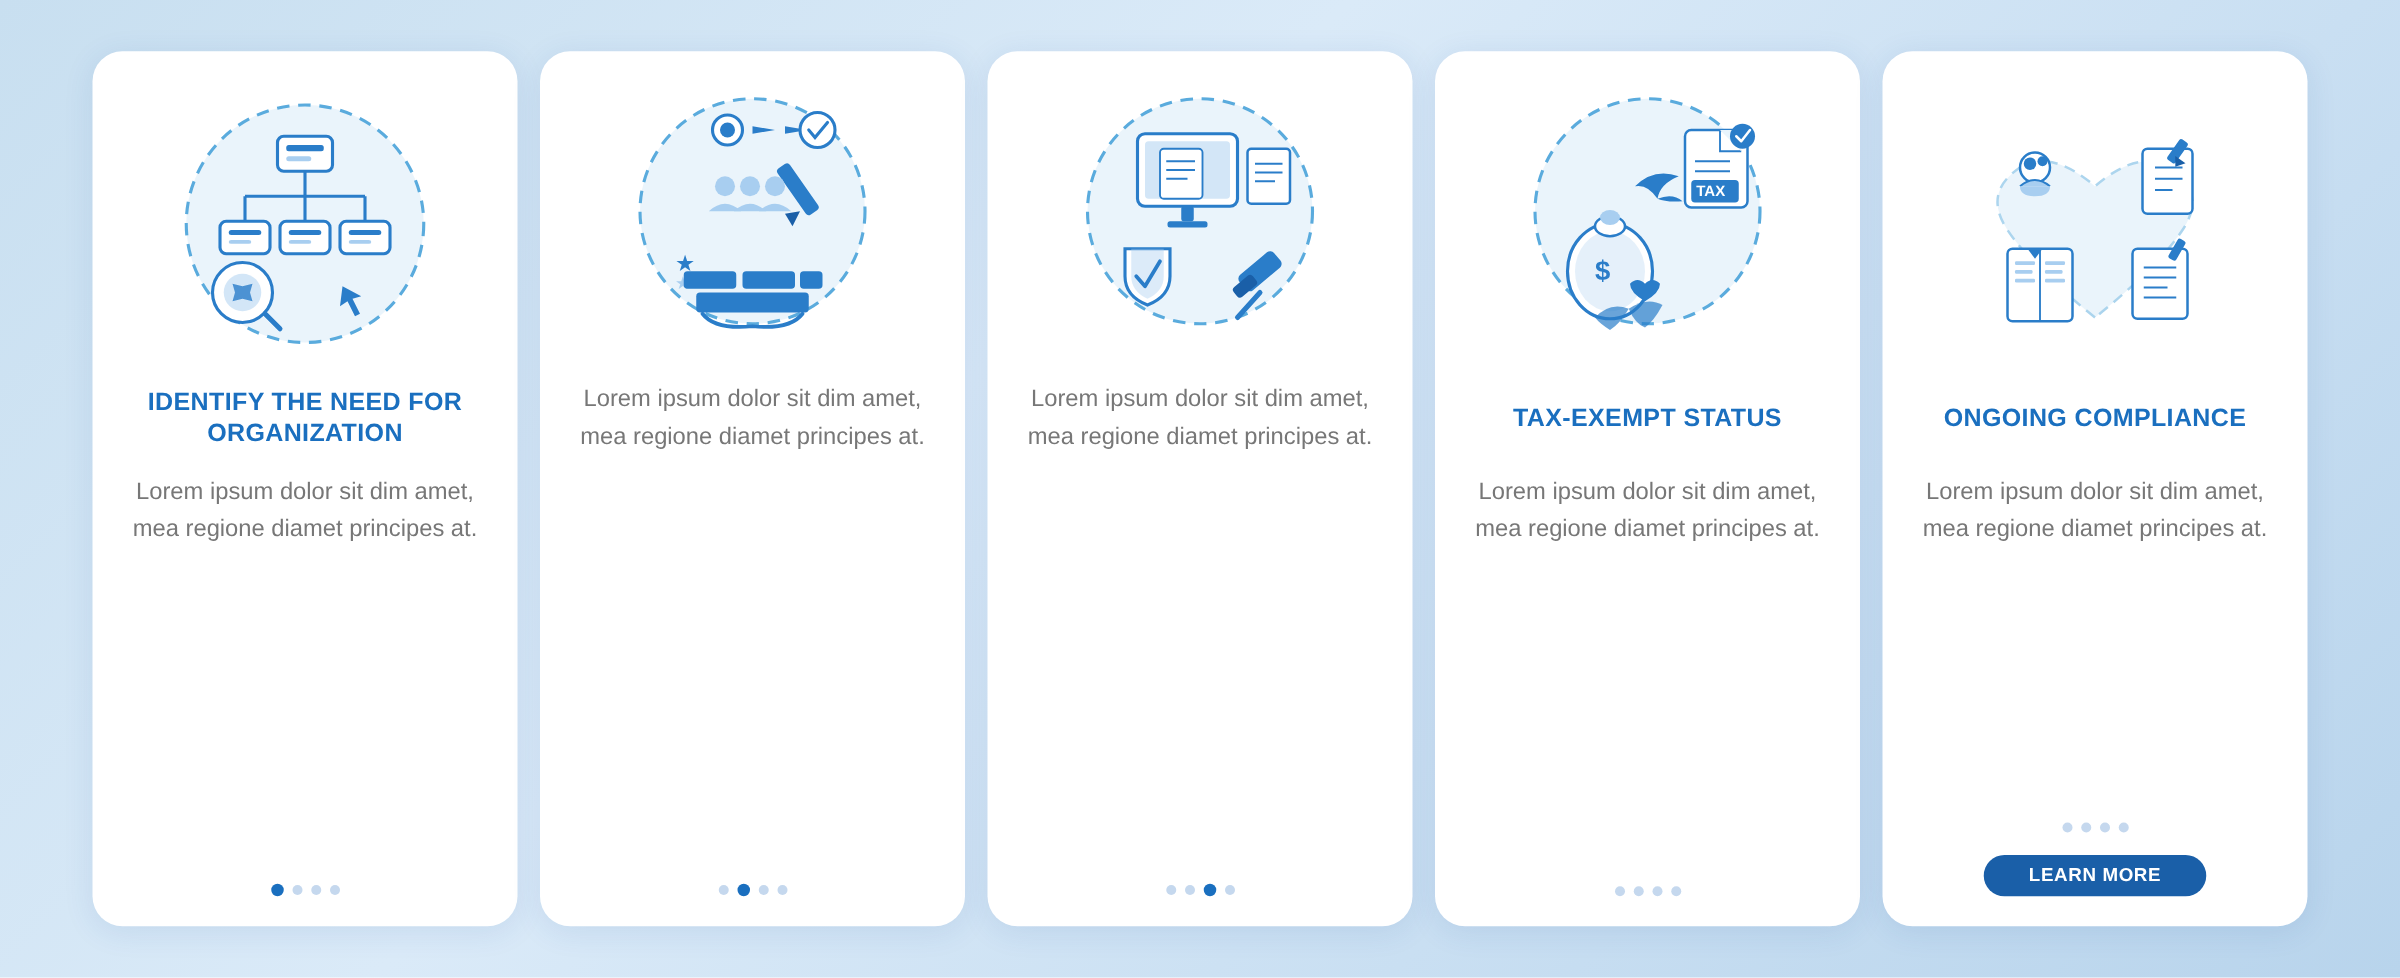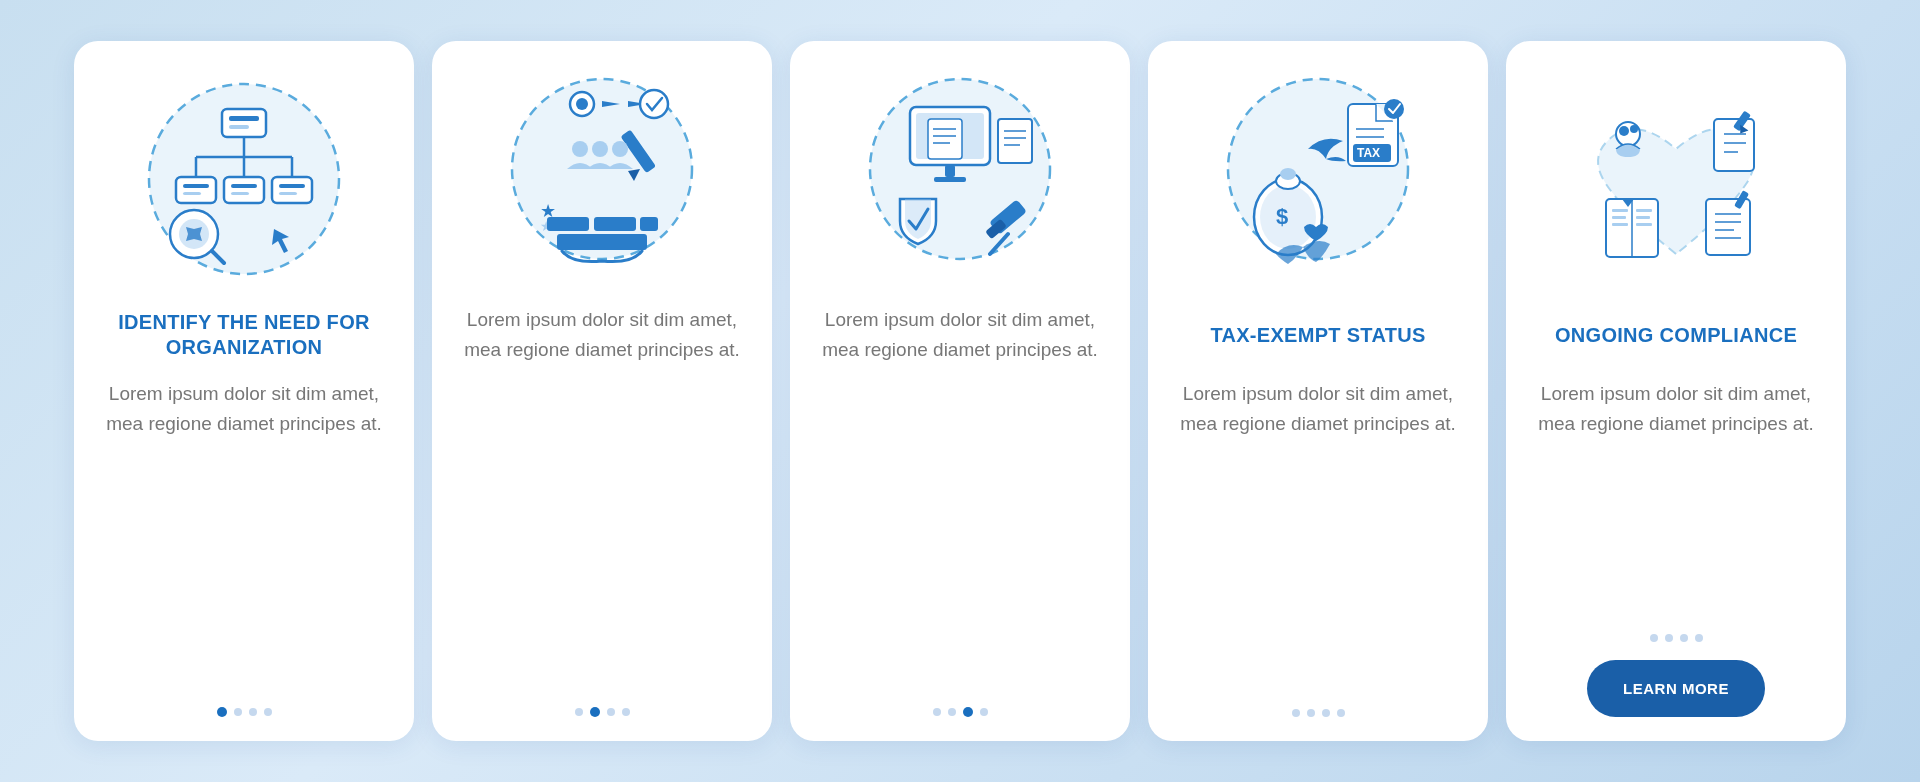--- a/index.html
+++ b/index.html
@@ -88,21 +88,21 @@
       background: #1a6fbf;
       width: 10px;
       height: 10px;
     }
 
     .learn-more-btn {
       background: #1a5fa8;
       color: #fff;
       border: none;
       border-radius: 30px;
-      padding: 20px 36px;
+      padding: 8px 36px;
       font-size: 15px;
       font-weight: 700;
       cursor: pointer;
       margin-top: 18px;
       letter-spacing: 0.5px;
       text-transform: uppercase;
       white-space: nowrap;
     }
   </style>
 </head>

